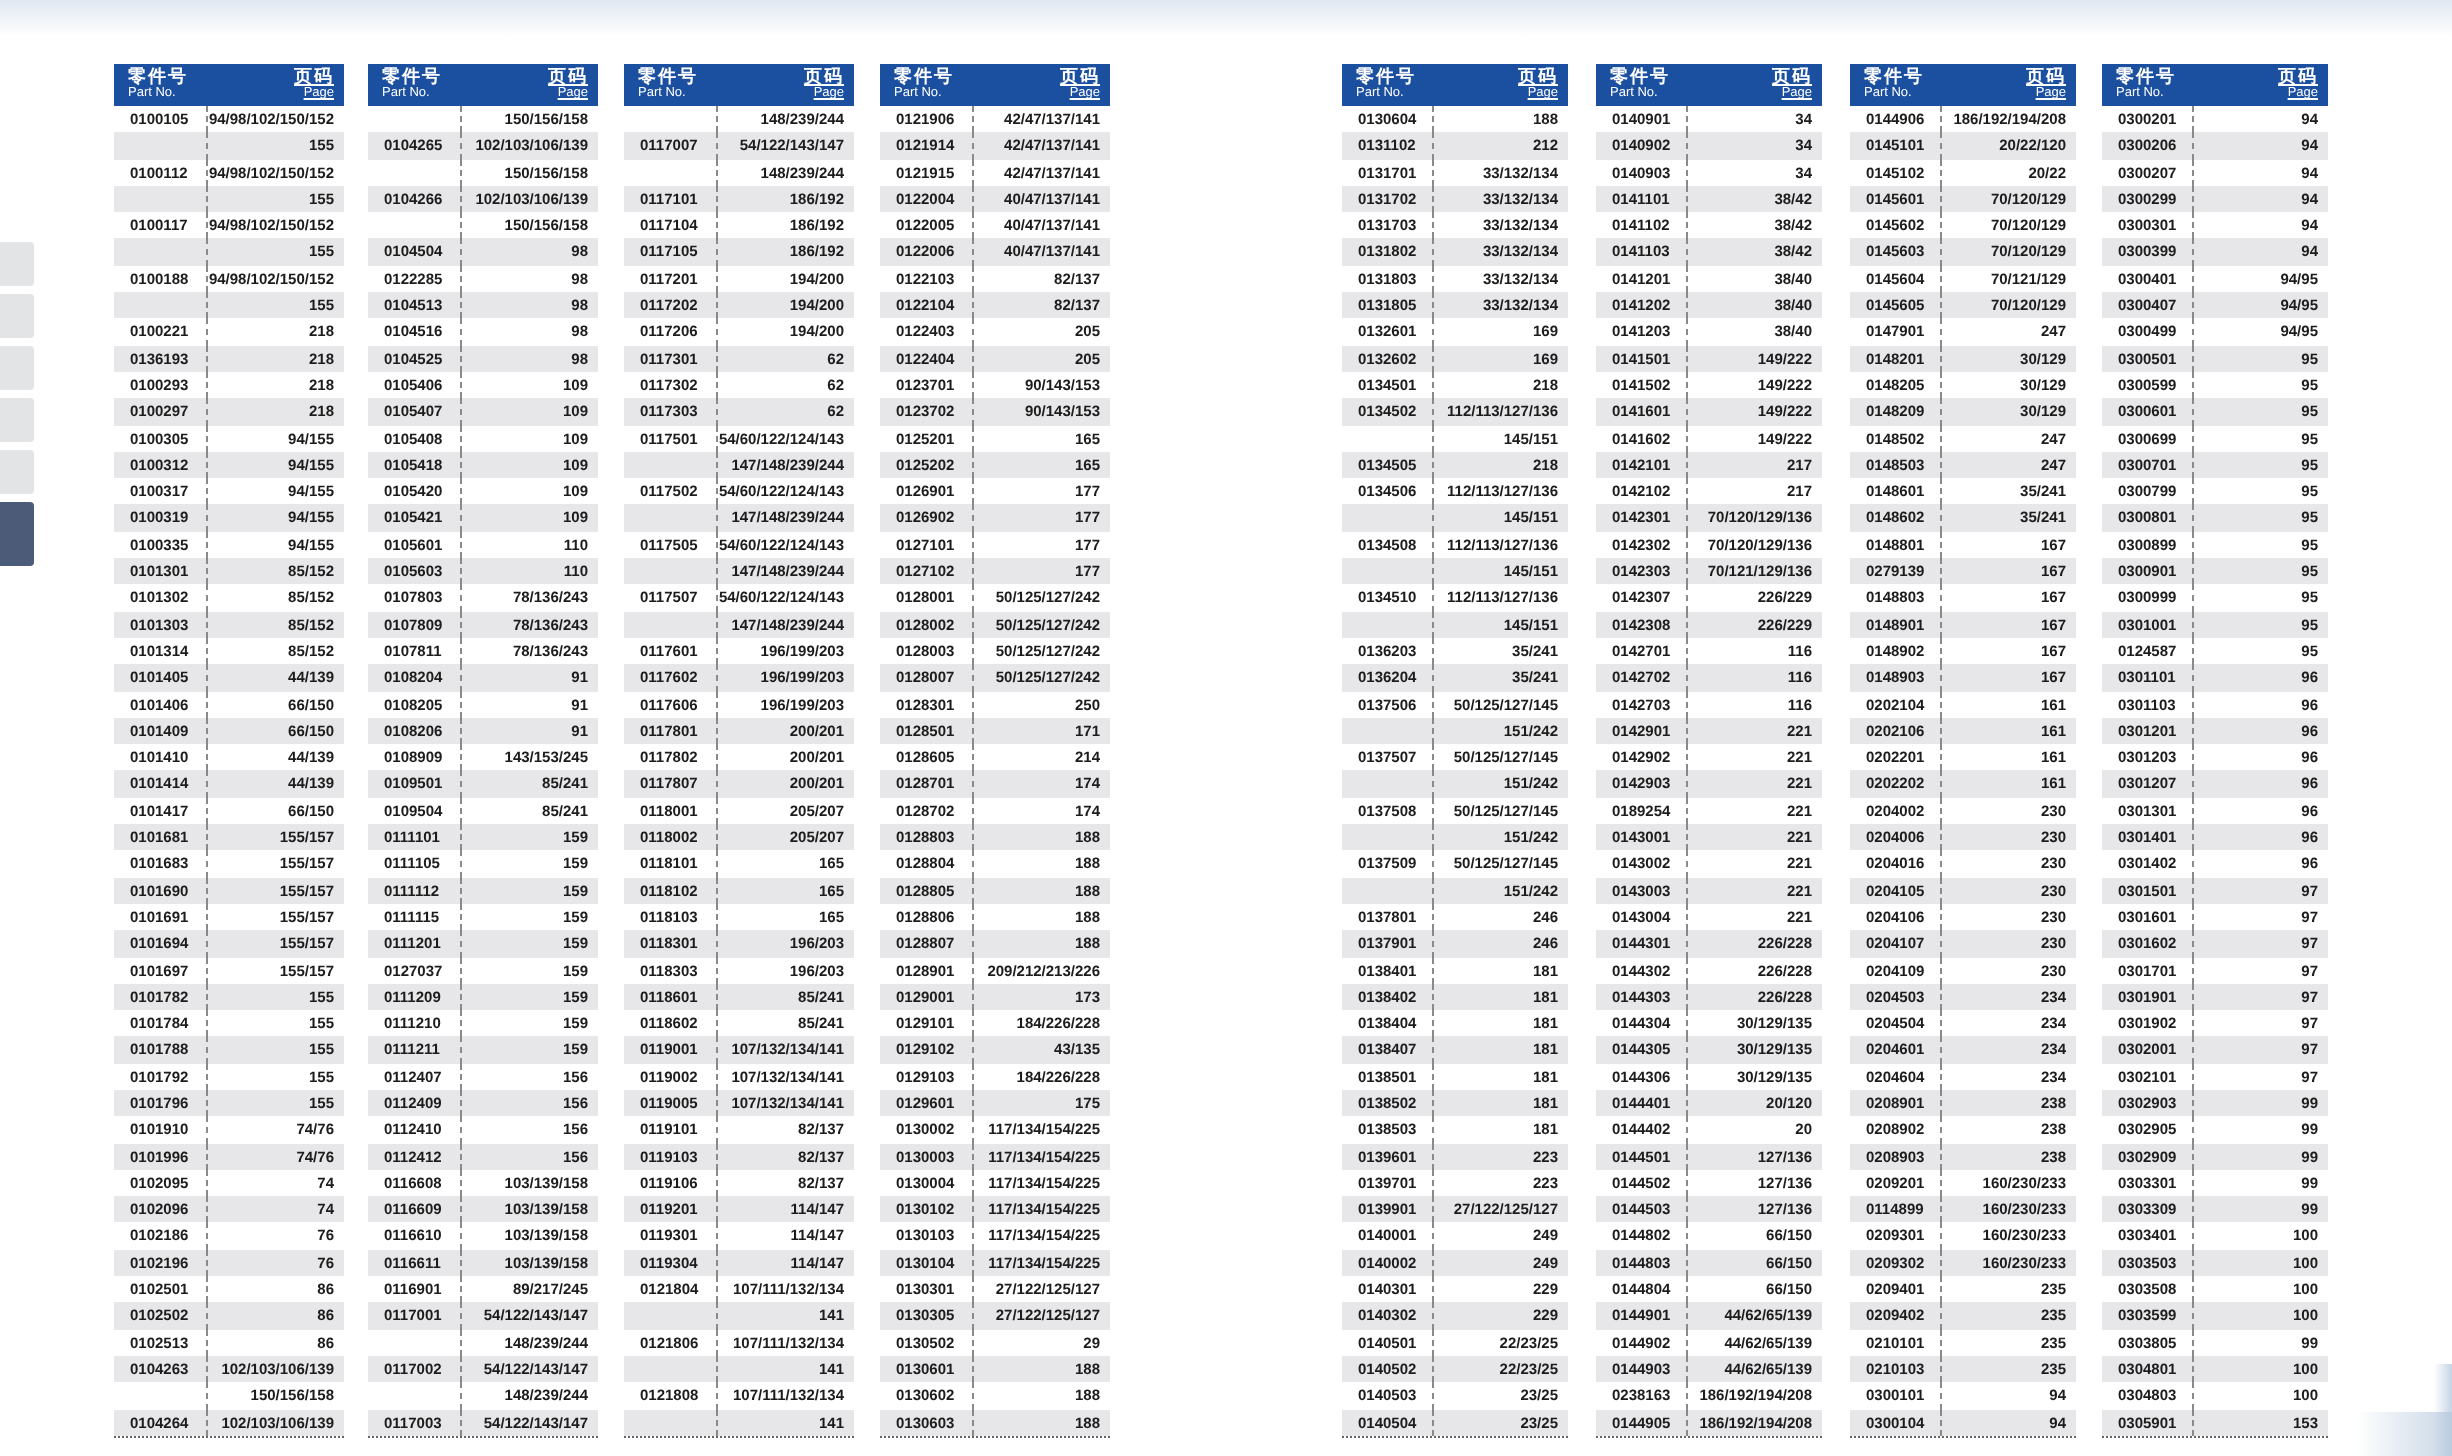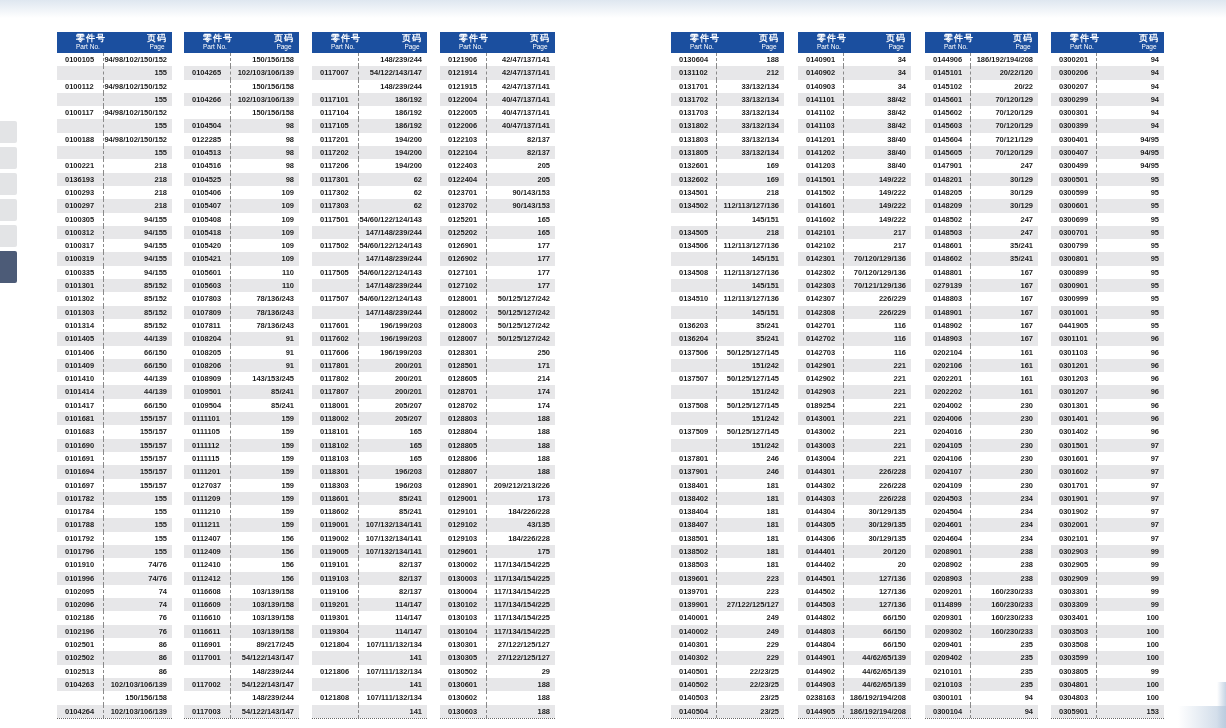--- a/index.html
+++ b/index.html
@@ -30,24 +30,24 @@
     background:linear-gradient(to left, rgba(183,201,221,0.8), rgba(255,255,255,0));
   }
   #side-tabs{position:absolute;left:0;top:121px;width:17px;}
   .side-tab{width:17px;border-radius:0 2px 2px 0;}
   .side-tab.light{height:22px;margin-bottom:4px;background:var(--tab-light);}
   .side-tab.dark{height:32px;margin-top:2px;background:var(--tab-dark);}
   .ptable{position:absolute;top:32px;}
   .thead{
     height:21px;background:var(--header-bg);color:#ffffff;
     display:flex;justify-content:space-between;align-items:center;
-    padding:1px 5px 2px 19px;
+    padding:1px 5px 2px 7px;
   }
   .th-col{display:flex;flex-direction:column;line-height:1;}
-  .th-col.right{text-align:center;}
+  .th-col.right{text-align:right;text-decoration:underline;}
   .th-col .zh{font-size:9px;font-weight:bold;letter-spacing:1px;}
   .th-col .en{font-size:6.5px;margin-top:1.5px;}
   .tbody{border-bottom:1px dotted #666;}
   .row{display:flex;height:13.3px;line-height:13.3px;overflow:hidden;}
   .row:nth-child(even){background:var(--stripe);}
   .part{
     width:40%;padding-left:8px;
     font-size:7.5px;font-weight:bold;white-space:nowrap;
   }
   .page{
@@ -1653,21 +1653,21 @@
         </div>
         <div class="row">
           <div class="part">0300999</div>
           <div class="page">95</div>
         </div>
         <div class="row">
           <div class="part">0301001</div>
           <div class="page">95</div>
         </div>
         <div class="row">
-          <div class="part">0441905</div>
+          <div class="part">0124587</div>
           <div class="page">95</div>
         </div>
         <div class="row">
           <div class="part">0301101</div>
           <div class="page">96</div>
         </div>
         <div class="row">
           <div class="part">0301103</div>
           <div class="page">96</div>
         </div>

